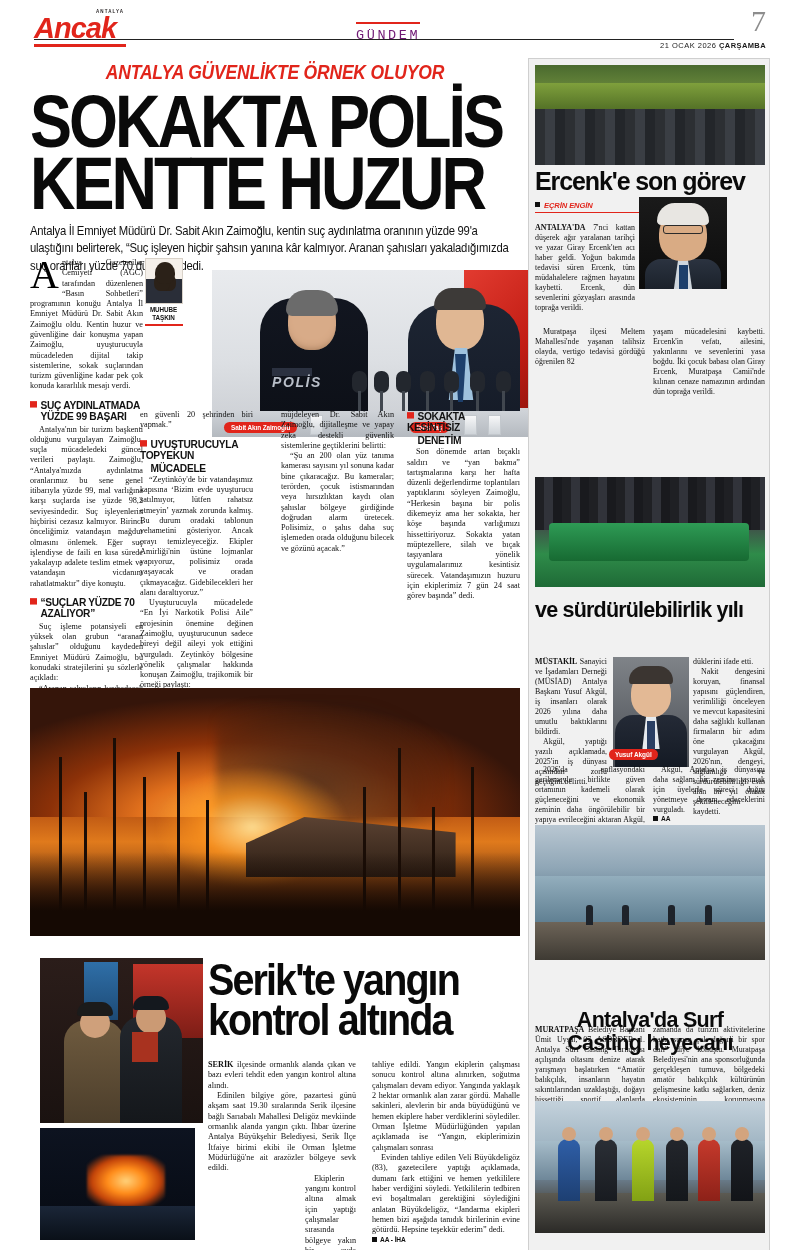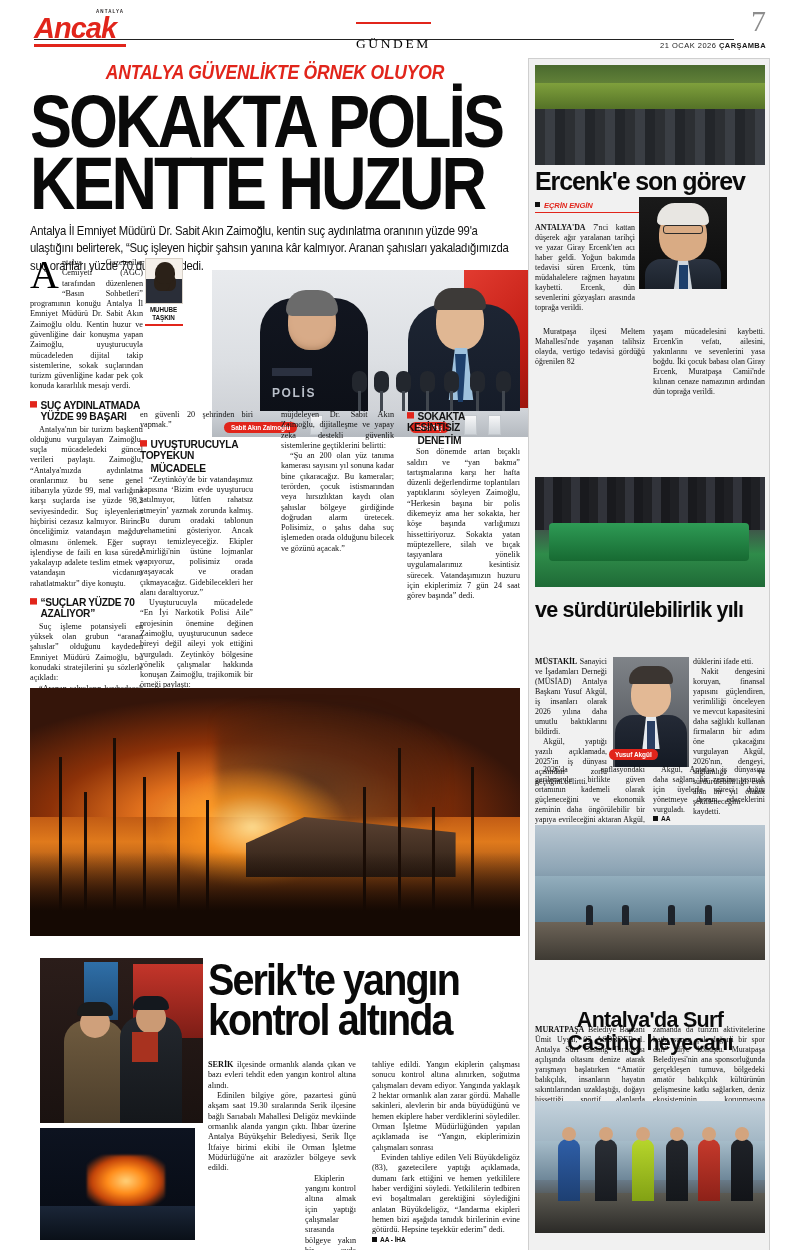--- a/index.html
+++ b/index.html
@@ -23,23 +23,23 @@
   .logo-kicker {
     position: absolute; right: 2px; top: -4px;
     font-family: "Liberation Sans", sans-serif;
     font-size: 4.5px; font-weight: bold; font-style: normal;
     color: #231f20; letter-spacing: 1.1px;
   }
   .logo-rule { width: 92px; height: 2.5px; background: #E1251B; margin-top: 1px; }
 
   .section-label {
     position: absolute; left: 356px; top: 22px;
-    font-family: Liberation Serif, serif;
-    font-size: 13.5px; letter-spacing: 2.6px; color: #000000;
-    padding-top: 12px;
+    font-family: Liberation Mono, monospace;
+    font-size: 13.5px; letter-spacing: 2.6px; color: #701a75;
+    padding-top: 4px;
     border-top: 2.2px solid #E1251B;
   }
   .pagenum {
     position: absolute; right: 34px; top: 6px;
     font-family: "Liberation Serif", serif;
     font-size: 30px; color: #8d8d8d; font-weight: normal; line-height: 1;
   }
   .dateline {
     position: absolute; right: 34px; top: 41px;
     font-family: "Liberation Sans", sans-serif;
@@ -150,23 +150,23 @@
     background: linear-gradient(135deg,#e23b30 0%,#c21d14 60%,#8e130c 100%); }
   .pp-man1 { position:absolute; left:48px; top:28px; width:108px; height:139px;
     background: linear-gradient(180deg,#121620 0%,#0c0f16 100%); border-radius:34px 34px 0 0; }
   .pp-head1 { position:absolute; left:76px; top:24px; width:48px; height:56px;
     background:#d8ab88; border-radius:48% 48% 44% 44%;
     box-shadow: inset 0 -6px 8px -6px #9c7352; }
   .pp-hair1 { position:absolute; left:74px; top:20px; width:52px; height:26px;
     background:#6b6b6b; border-radius:26px 26px 8px 8px; }
   .pp-badge1 { position:absolute; left:60px; top:98px; width:40px; height:8px;
     background:#2b3140; }
-  .pp-polis { position:absolute; left:60px; top:116px;
-    font-family:"Liberation Sans",sans-serif; font-size:12px; font-weight:bold;
-    color:#b9bfc9; letter-spacing:1.6px; }
+  .pp-polis { position:absolute; left:60px; top:104px;
+    font-family:"Liberation Sans",sans-serif; font-size:14px; font-weight:bold;
+    color:#b9bfc9; letter-spacing:1.6px;font-style:italic; }
   .pp-man2 { position:absolute; left:196px; top:34px; width:112px; height:133px;
     background: linear-gradient(180deg,#1d2533 0%,#141a26 100%); border-radius:36px 36px 0 0; }
   .pp-head2 { position:absolute; left:224px; top:22px; width:48px; height:58px;
     background:#e0b793; border-radius:48% 48% 44% 44%; }
   .pp-hair2 { position:absolute; left:222px; top:18px; width:52px; height:22px;
     background:#3d3a38; border-radius:26px 26px 6px 6px; }
   .pp-shirt2 { position:absolute; left:232px; top:78px; width:34px; height:52px;
     background:#9fc2dd; clip-path: polygon(32% 0,68% 0,86% 100%,14% 100%); }
   .pp-tie2 { position:absolute; left:243px; top:84px; width:11px; height:48px;
     background:#1d3f6b; clip-path: polygon(0 0,100% 0,72% 100%,28% 100%); }

